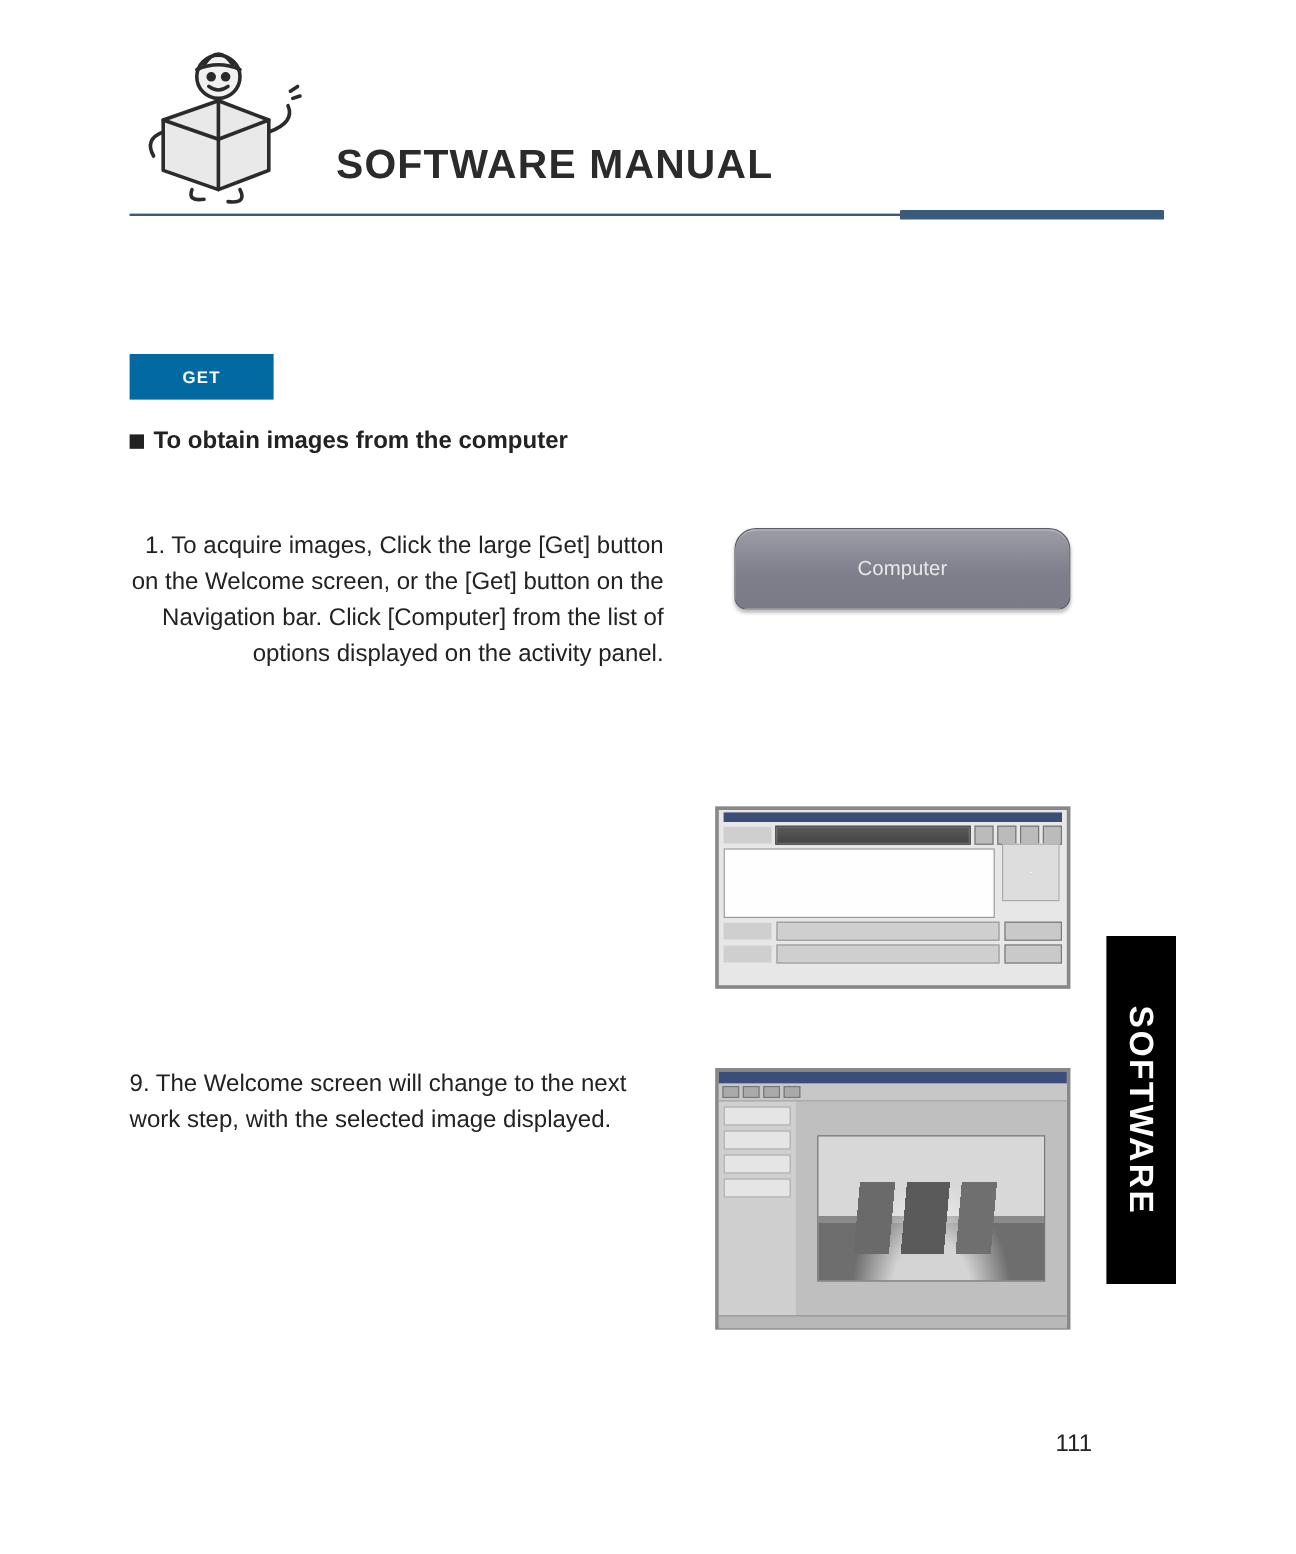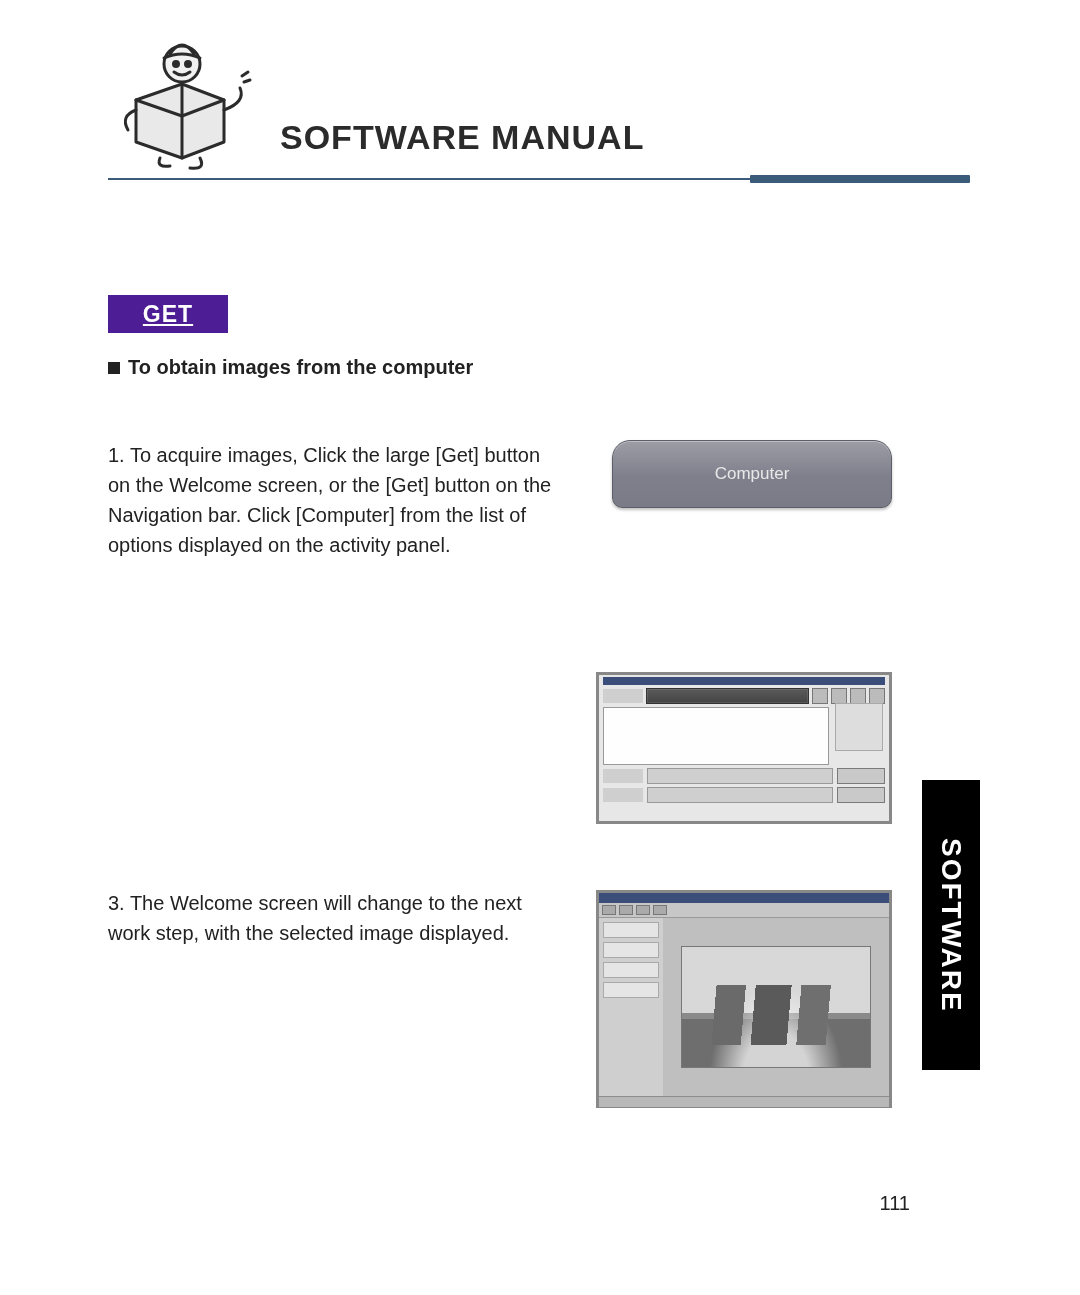--- a/index.html
+++ b/index.html
@@ -59,29 +59,28 @@
     border-radius: 1px;
   }
 
   
   .section-label {
     position: absolute;
     left: 108px;
     top: 295px;
     width: 120px;
     height: 38px;
-    background: #4c1d95;
+    background: #0369a1;
     color: #fff;
     font-weight: 700;
-    font-size: 23px;
+    font-size: 14px;
     display: flex;
     align-items: center;
     justify-content: center;
     letter-spacing: 1px;
-    text-decoration: underline;
   }
 
   
   .subhead {
     position: absolute;
     left: 108px;
     top: 356px;
     font-size: 20px;
     font-weight: 700;
     display: flex;
@@ -93,21 +92,21 @@
   }
 
   
   .txt {
     position: absolute;
     font-size: 20px;
     line-height: 30px;
     color: #222;
     width: 445px;
   }
-  #t1 { left: 108px; top: 440px; }
+  #t1 { left: 108px; top: 440px; text-align: right; }
   #t2 { left: 108px; top: 670px; }
   #t3 { left: 108px; top: 888px; }
 
   
   .fig1 {
     position: absolute;
     left: 612px;
     top: 440px;
     width: 280px;
   }
@@ -269,21 +268,21 @@
   </div>
 
   <div class="section-label">GET</div>
 
   <div class="subhead">
     <span class="bullet-sq"></span>
     <span>To obtain images from the computer</span>
   </div>
 
   <div id="t1" class="txt">1. To acquire images, Click the large [Get] button on the Welcome screen, or the [Get] button on the Navigation bar. Click [Computer] from the list of options displayed on the activity panel.</div>
-  <div id="t3" class="txt">3. The Welcome screen will change to the next work step, with the selected image displayed.</div>
+  <div id="t3" class="txt">9. The Welcome screen will change to the next work step, with the selected image displayed.</div>
 
   <div class="fig1">
     <div class="soft-btn">Computer</div>
   </div>
 
   <div class="fig2">
     <div class="titlebar"></div>
     <div class="toolbar">
       <div class="lbl"></div>
       <div class="combo"></div>

